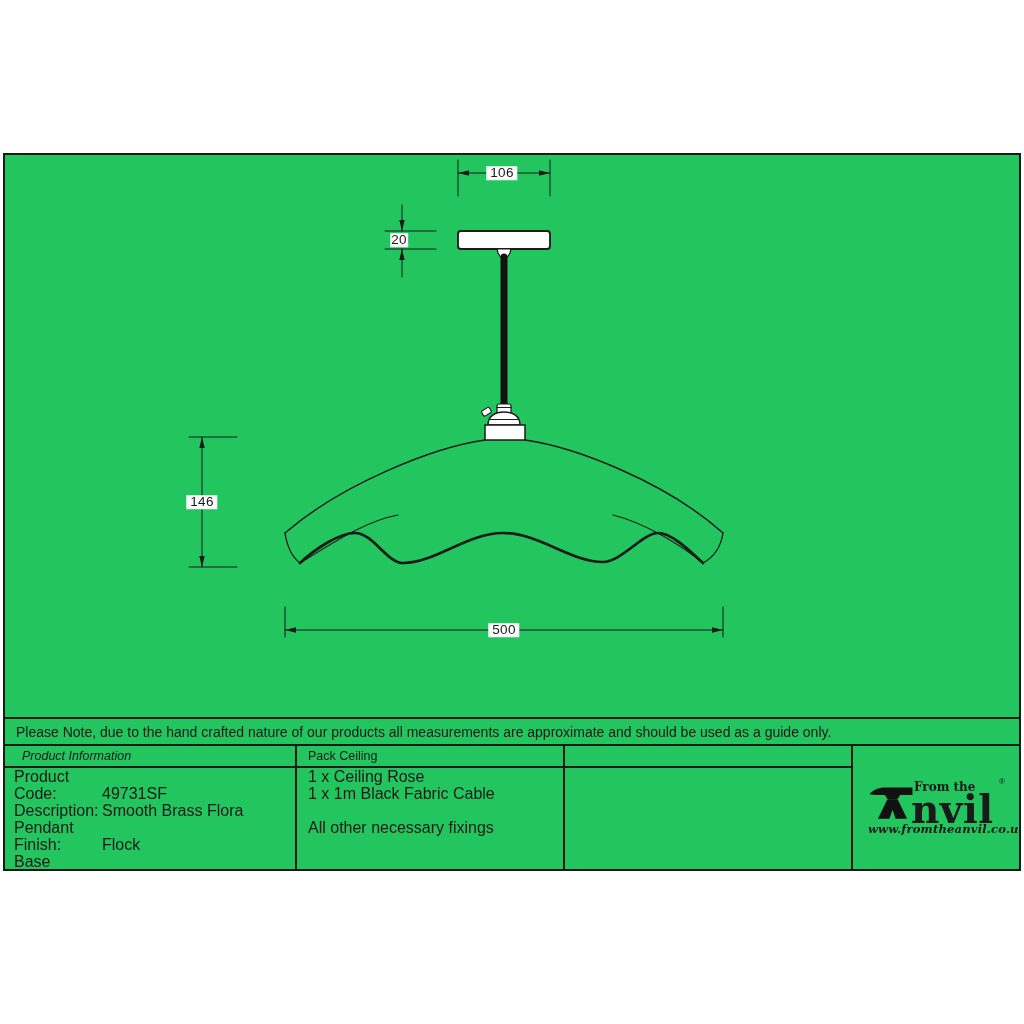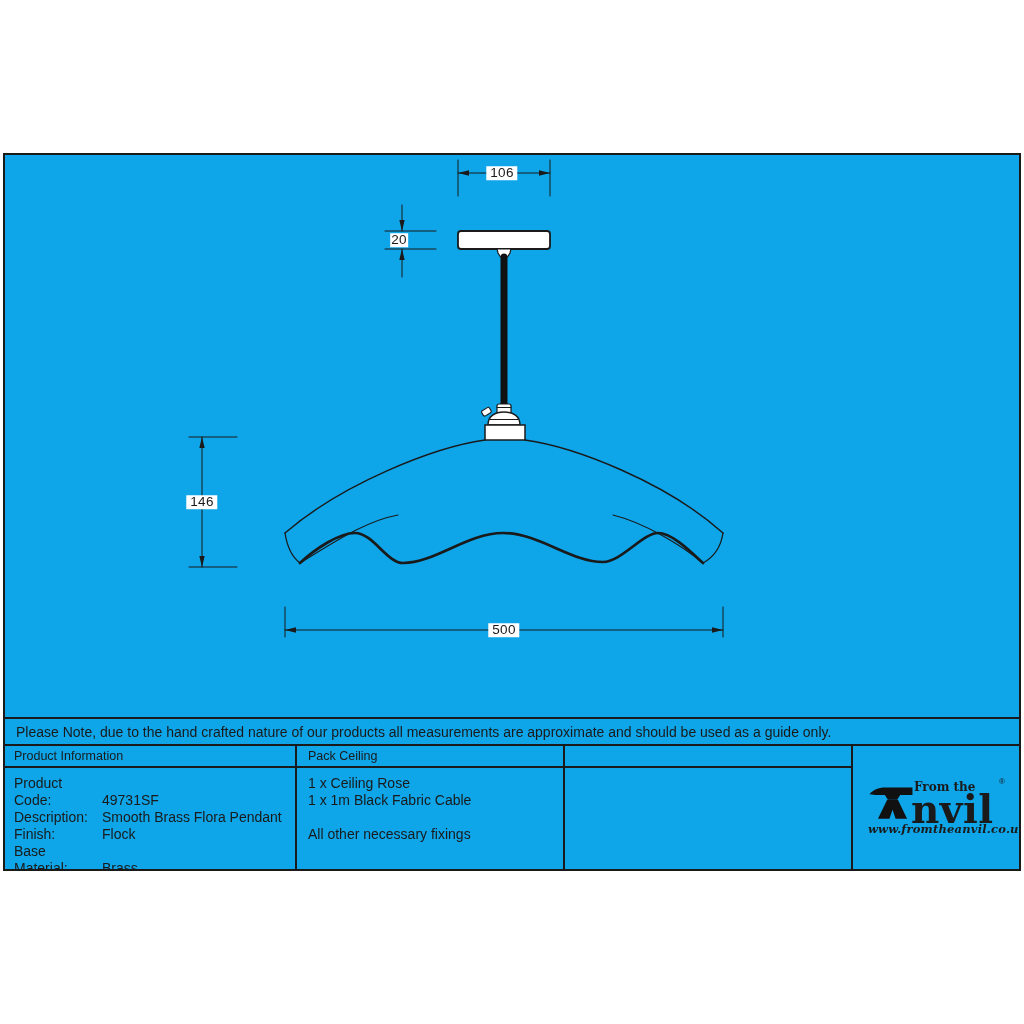--- a/index.html
+++ b/index.html
@@ -4,21 +4,21 @@
 <style>
   html,body{margin:0;padding:0;}
   body{
     width:1024px;height:1024px;position:relative;background:#ffffff;
     font-family:"Liberation Sans","DejaVu Sans",sans-serif;color:#1a1a1a;
     overflow:hidden;
   }
   .sheet{
     position:absolute;left:3px;top:153px;width:1018px;height:718px;
     border:2px solid #1a1a1a;box-sizing:border-box;
-    display:flex;flex-direction:column;background:#0ea5e9;
+    display:flex;flex-direction:column;background:#22c55e;
   }
   .drawing{position:relative;flex:1 1 auto;overflow:hidden;}
   .drawing svg{display:block;width:100%;height:100%;}
   .dim-label{
     position:absolute;transform:translate(-50%,-50%);
     background:#fff;padding:0 4px;font-size:13.5px;letter-spacing:0.3px;
     white-space:nowrap;line-height:1;
   }
   .note-row{
     height:29px;flex:0 0 29px;box-sizing:border-box;
@@ -28,23 +28,23 @@
   }
   .ptable{
     height:123px;flex:0 0 123px;
     display:grid;
     grid-template-columns:290px 268px 288px 1fr;
     grid-template-rows:22px 1fr;
   }
   .cell{box-sizing:border-box;overflow:hidden;}
   .cell.vline{border-left:2px solid #1a1a1a;}
   .cell.hdr{border-bottom:2px solid #1a1a1a;font-size:12.5px;display:flex;align-items:center;}
-  .hdr.c1{padding-left:9px;}
+  .hdr.c1{padding-left:17px;font-style:italic;}
   .hdr.c2,.body.c2{padding-left:11px;}
-  .body{font-size:14px;padding-top:7px;line-height:17px;}
+  .body{font-size:16px;line-height:17px;}
   .body.c1{padding-left:9px;}
   .pi-row .pi-label{display:inline-block;width:88px;}
   .spacer-line{height:17px;}
   .logo-cell{
     grid-column:4;grid-row:1 / 3;
     display:flex;align-items:center;justify-content:center;
   }
   .logo{position:relative;width:136px;height:57px;}
   .anvil-icon{position:absolute;left:0;top:3px;width:46px;height:40px;}
   .logo-prefix{

